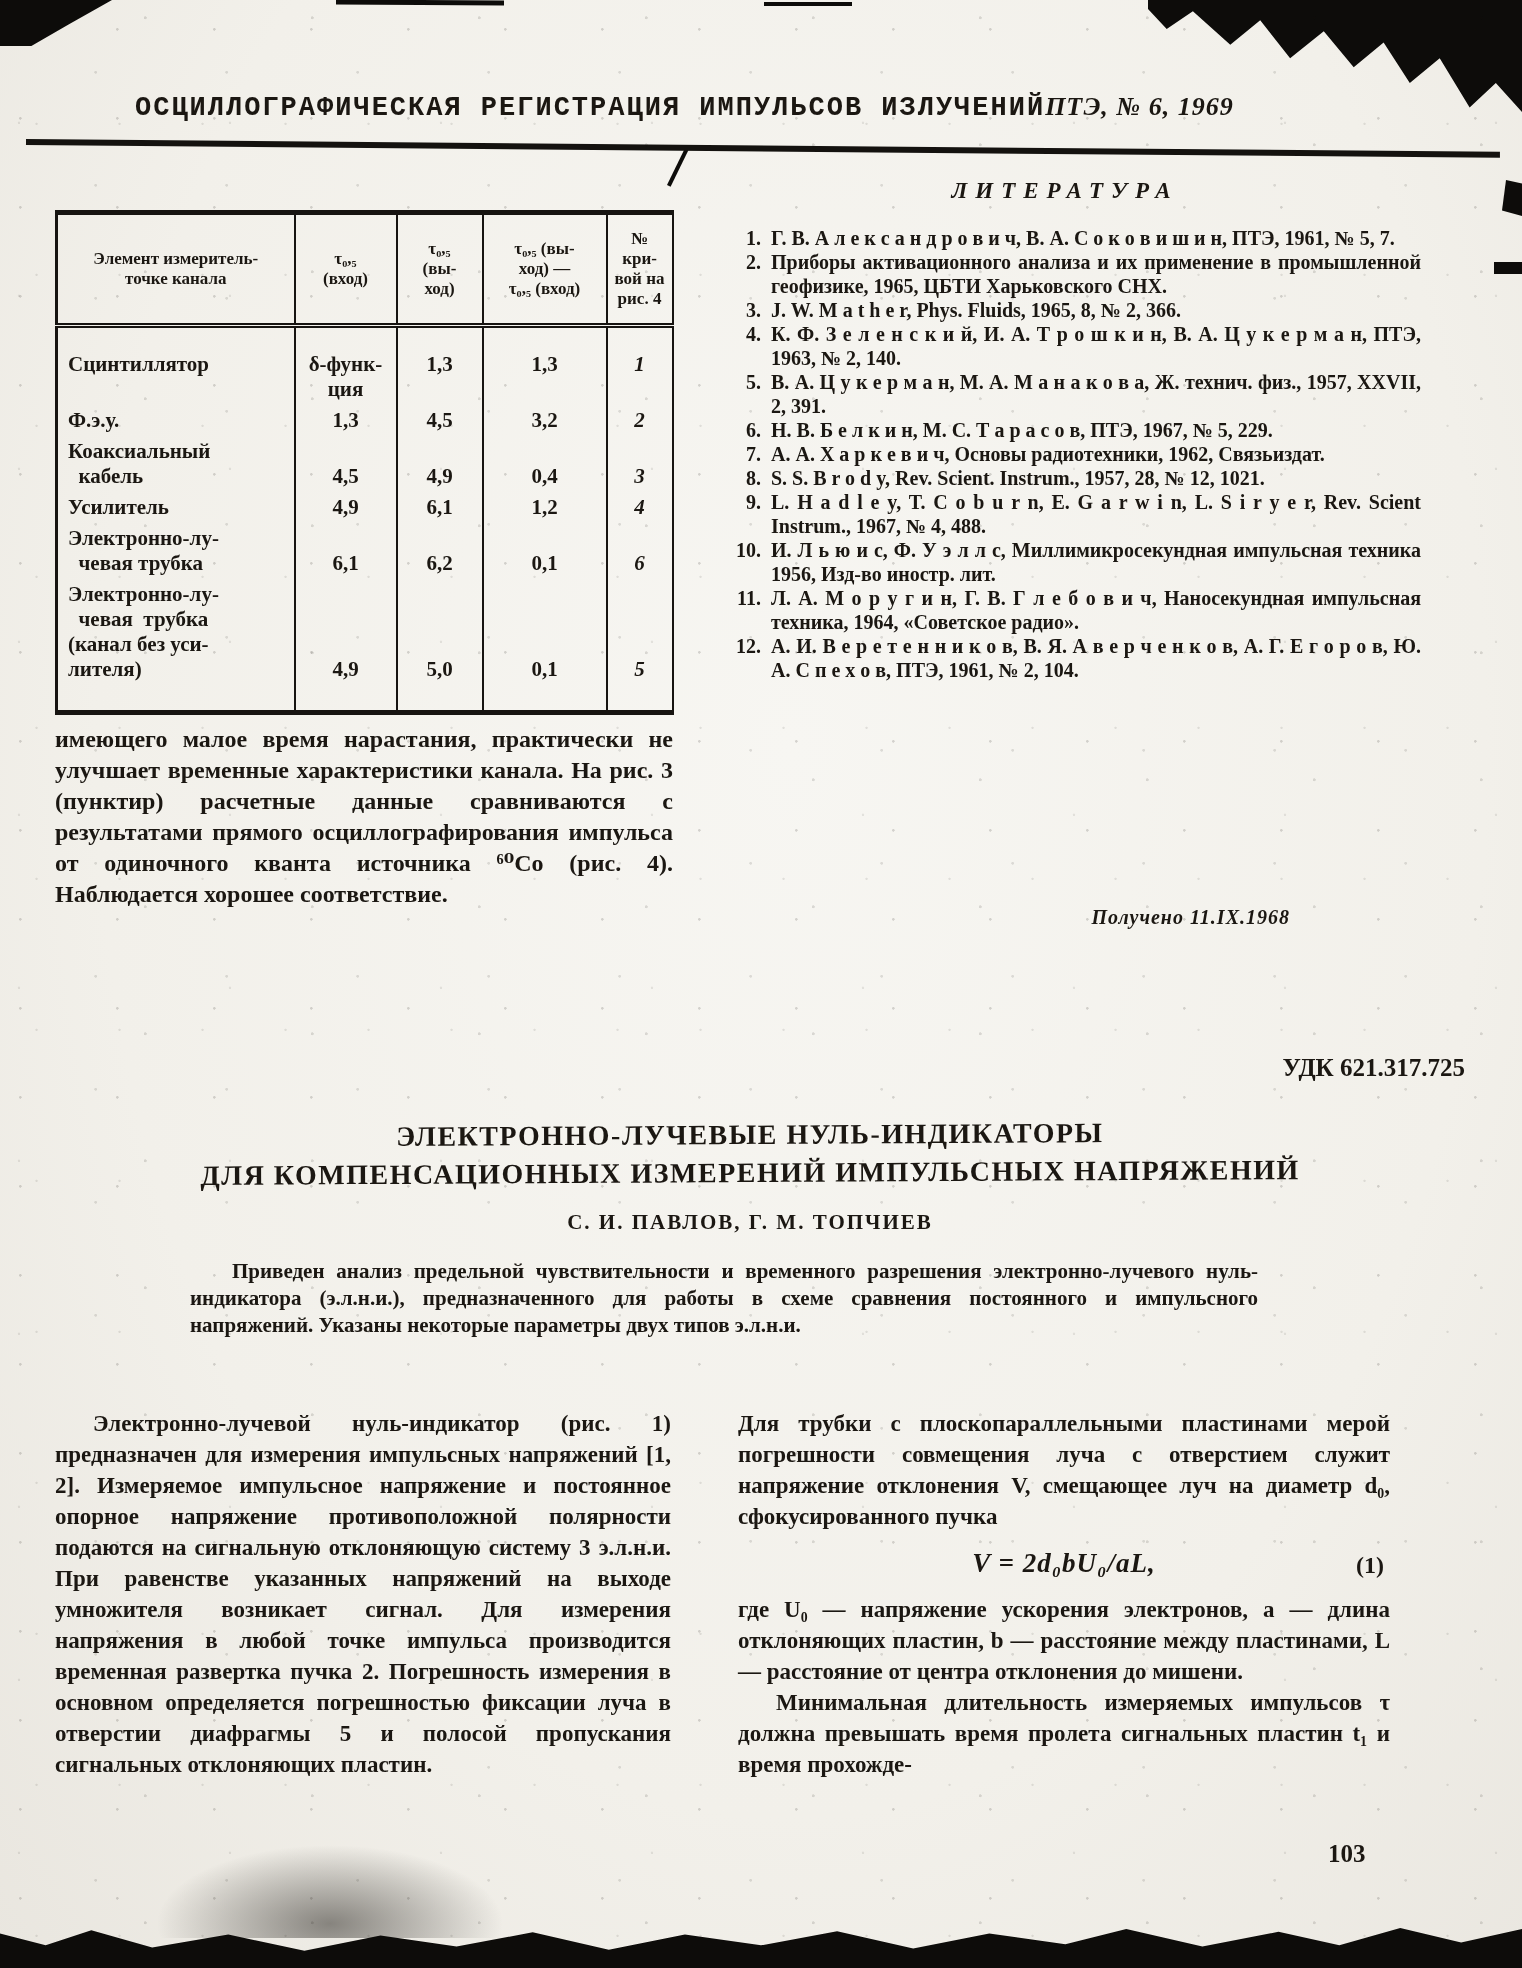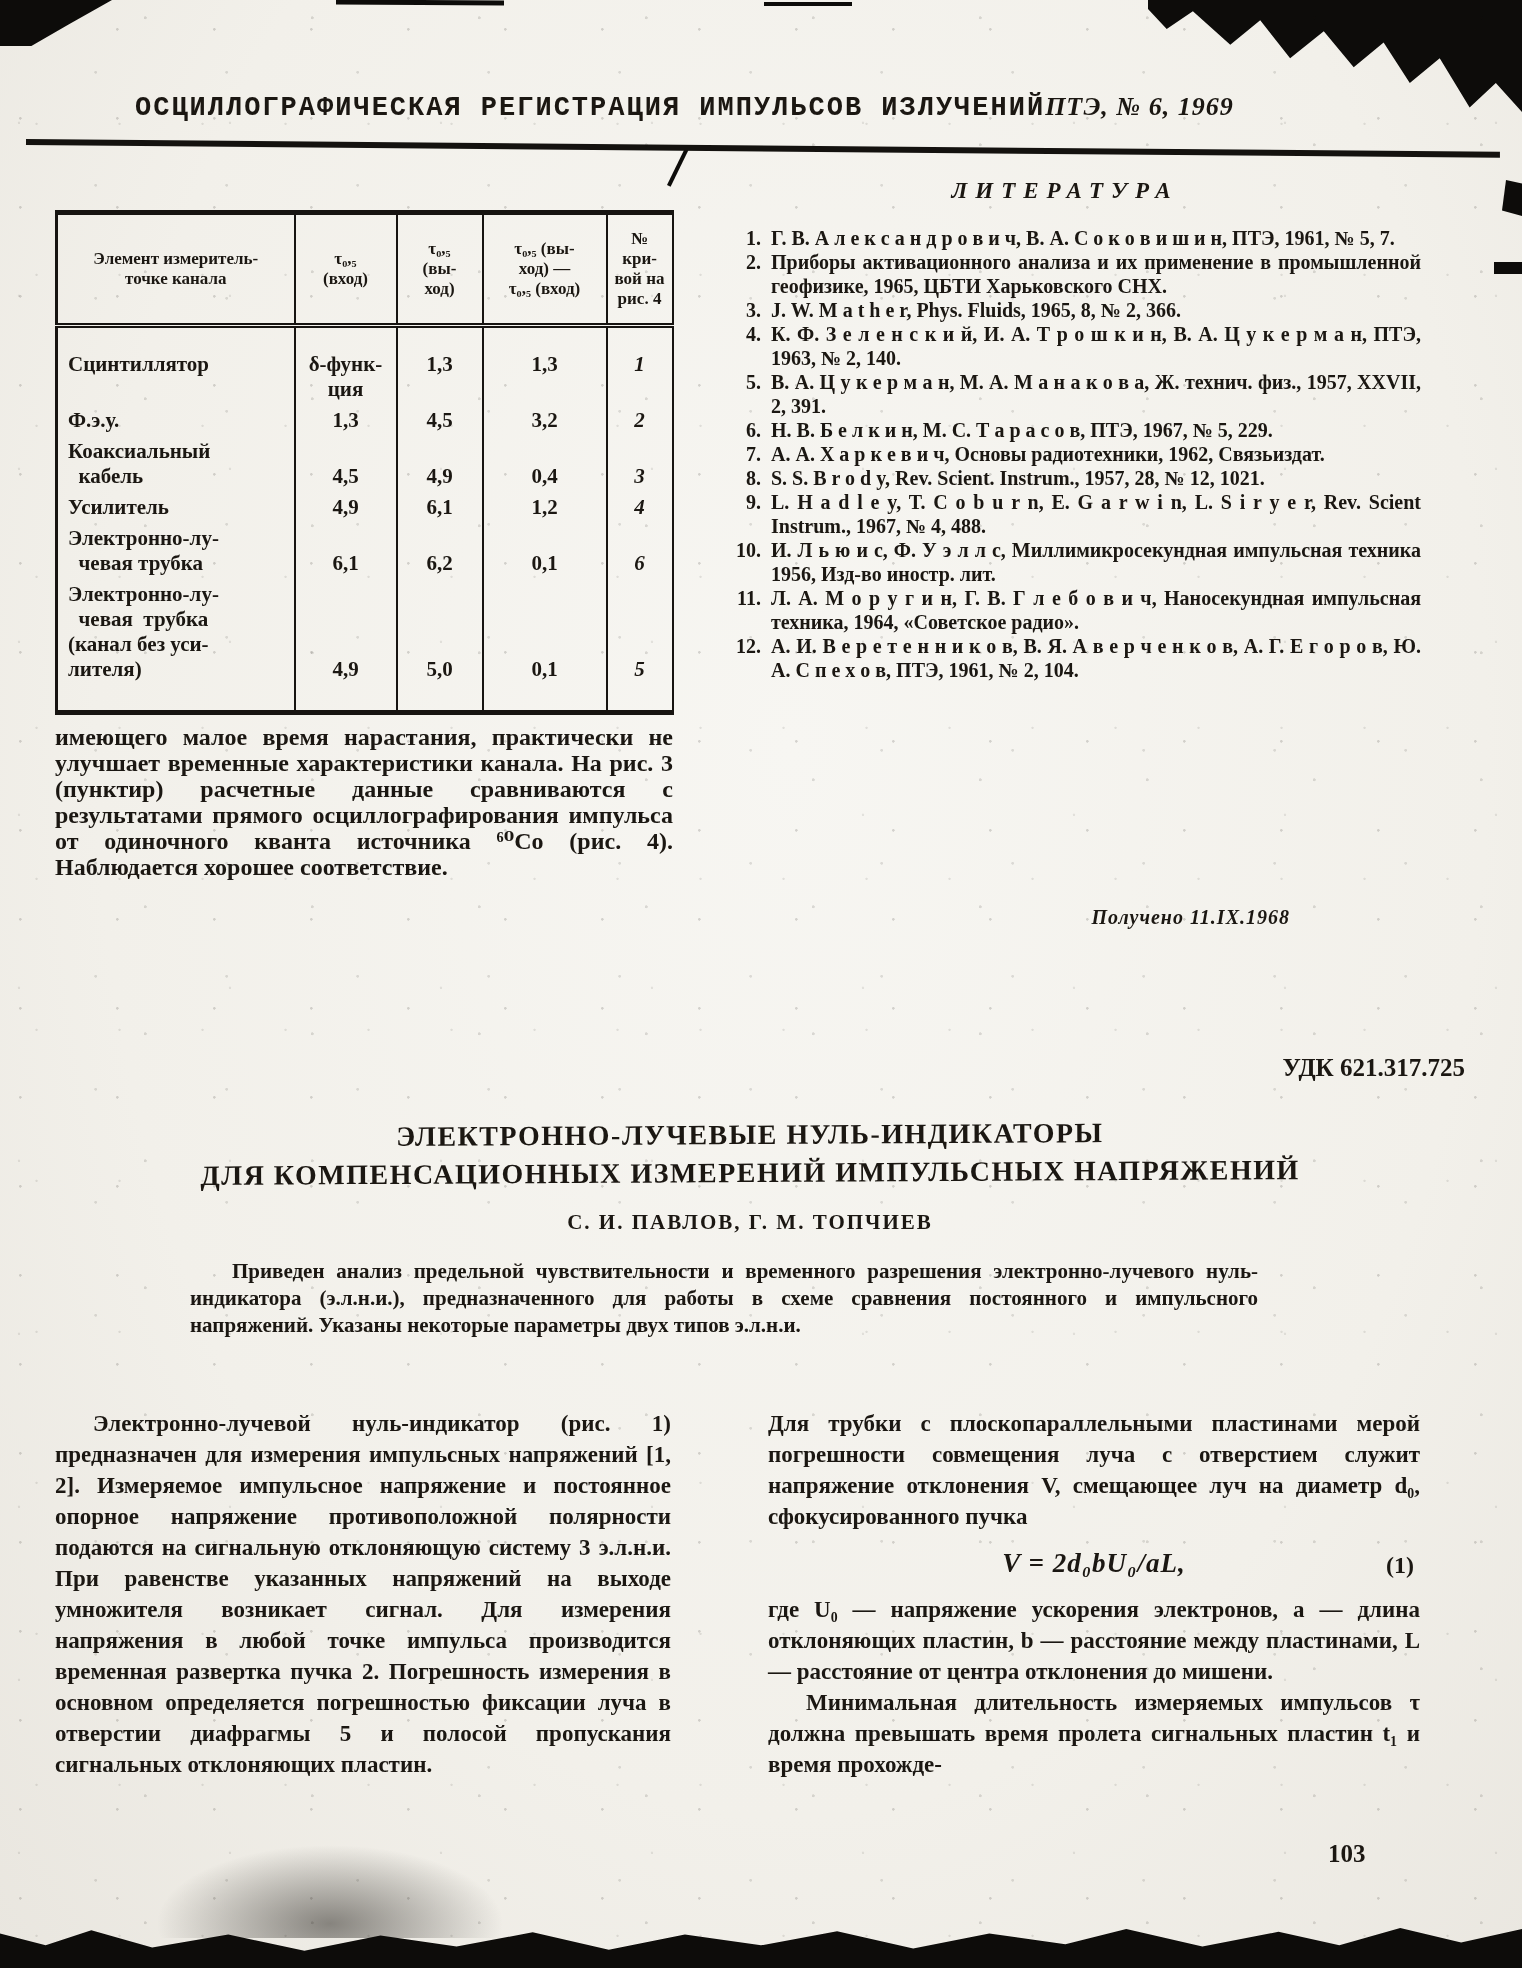--- a/index.html
+++ b/index.html
@@ -54,21 +54,21 @@
     vertical-align:middle; padding:14px 3px; white-space:pre-wrap; }
   .data-table td { border-right:2px solid #171411; font-size:21px; font-weight:bold;
     line-height:25px; text-align:center; vertical-align:bottom; padding:3px 5px;
     white-space:pre-wrap; }
   .data-table td.el { text-align:left; padding-left:10px; }
   .data-table tr.r-first td { vertical-align:top; padding-top:24px; }
   .data-table tr.r-last td { padding-bottom:28px; }
   .data-table td.curve { font-style:italic; }
 
   .left-paragraph { position:absolute; top:724px; left:55px; width:618px;
-    font-size:24px; font-weight:bold; line-height:26px; text-align:justify; }
+    font-size:24px; font-weight:bold; line-height:31px; text-align:justify; }
 
   .lit-heading { position:absolute; top:178px; left:715px; width:700px; text-align:center;
     font-size:23px; font-weight:bold; font-style:italic; letter-spacing:8px; }
   .ref-list { position:absolute; top:226px; left:715px; width:706px;
     font-size:20px; font-weight:bold; line-height:24px; }
   .ref-item { display:flex; }
   .ref-num { flex:none; width:46px; text-align:right; padding-right:10px; }
   .ref-text { flex:1; text-align:justify; }
   .received { position:absolute; top:906px; left:715px; width:575px; text-align:right;
     font-size:20px; font-weight:bold; font-style:italic; letter-spacing:1px; }
@@ -79,21 +79,21 @@
     font-size:28px; font-weight:bold; line-height:38px; letter-spacing:1.5px;
     transform:rotate(-.3deg); }
   .authors { position:absolute; top:1210px; left:40px; width:1420px; text-align:center;
     font-size:21px; font-weight:bold; letter-spacing:2px; }
   .abstract { position:absolute; top:1258px; left:190px; width:1068px;
     font-size:21px; font-weight:bold; line-height:27px; text-align:justify; text-indent:42px; }
 
   .body-col { position:absolute; top:1408px; font-size:23px; font-weight:bold;
     line-height:31px; text-align:justify; }
   .body-left { left:55px; width:616px; }
-  .body-right { left:738px; width:652px;margin-left:30px; }
+  .body-right { left:738px; width:652px; }
   .indent { text-indent:38px; }
   .formula-row { position:relative; text-align:center; margin:16px 0 14px 0; }
   .formula { font-style:italic; font-size:27px; font-weight:bold; letter-spacing:1px; }
   .formula-number { position:absolute; right:6px; top:2px; font-size:24px; font-weight:bold; }
 
   .page-number { position:absolute; top:1840px; left:1328px; font-size:25px; font-weight:bold; }
 </style>
 </head>
 <body>
 

